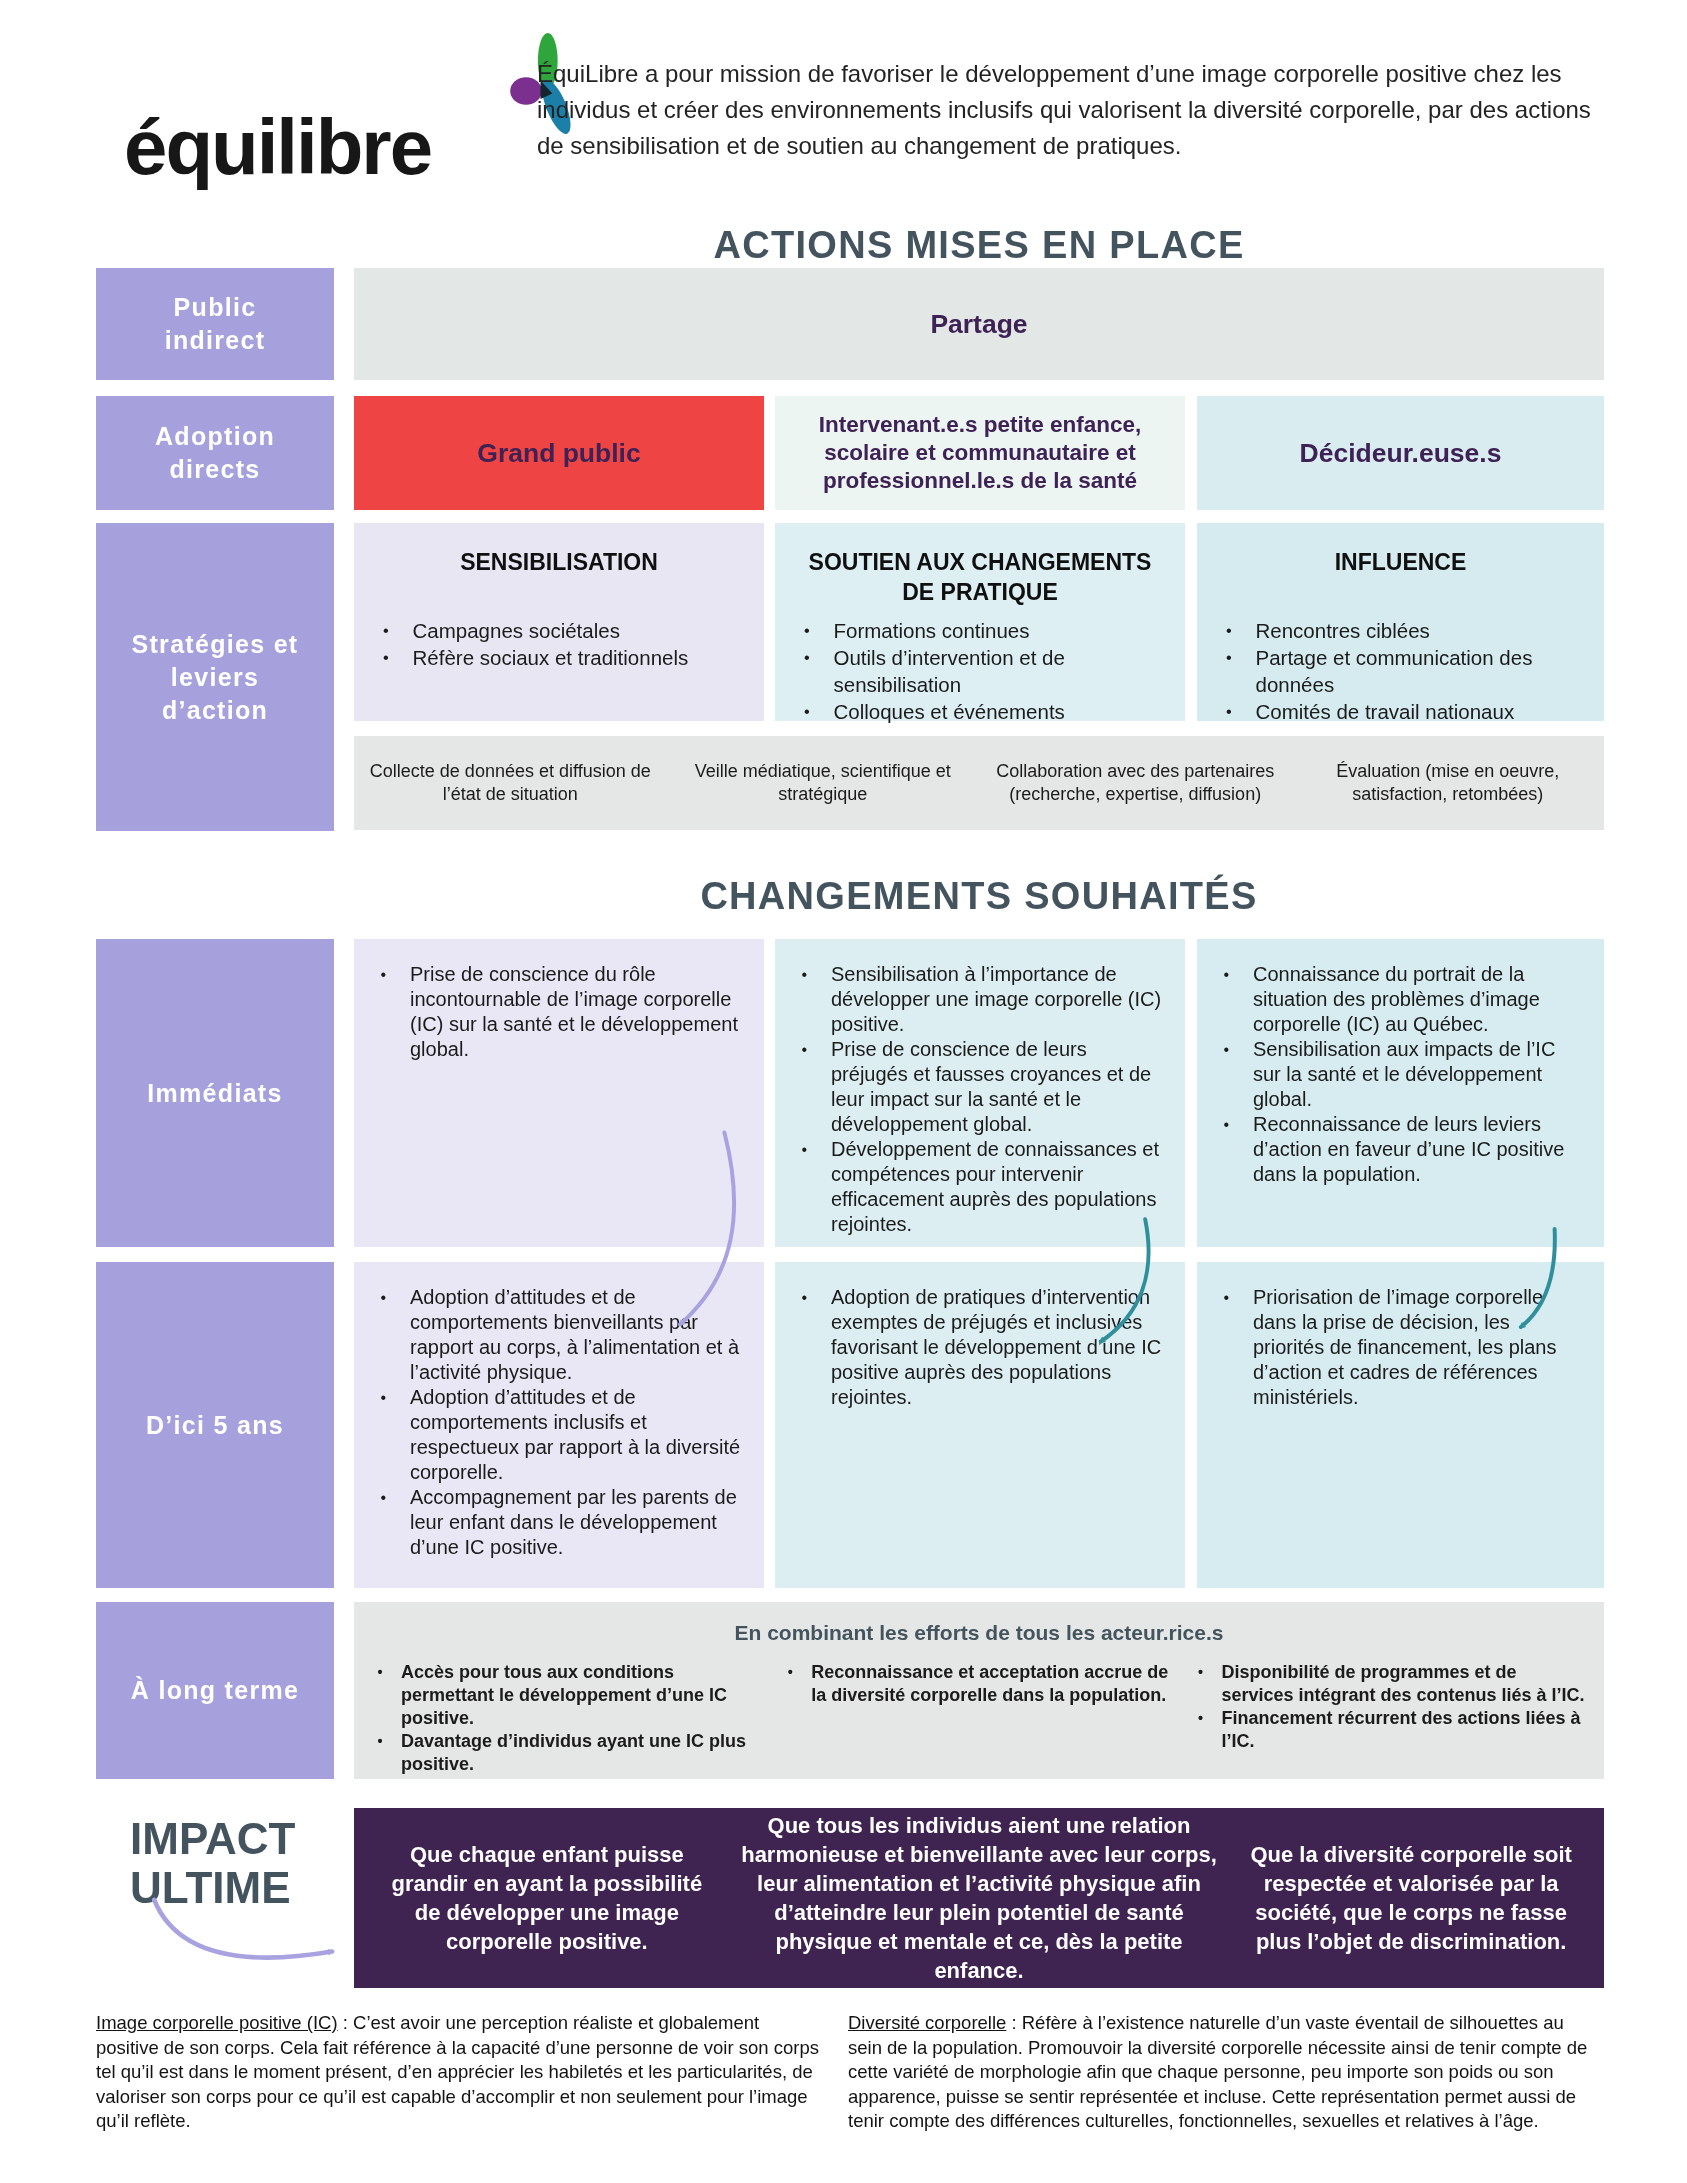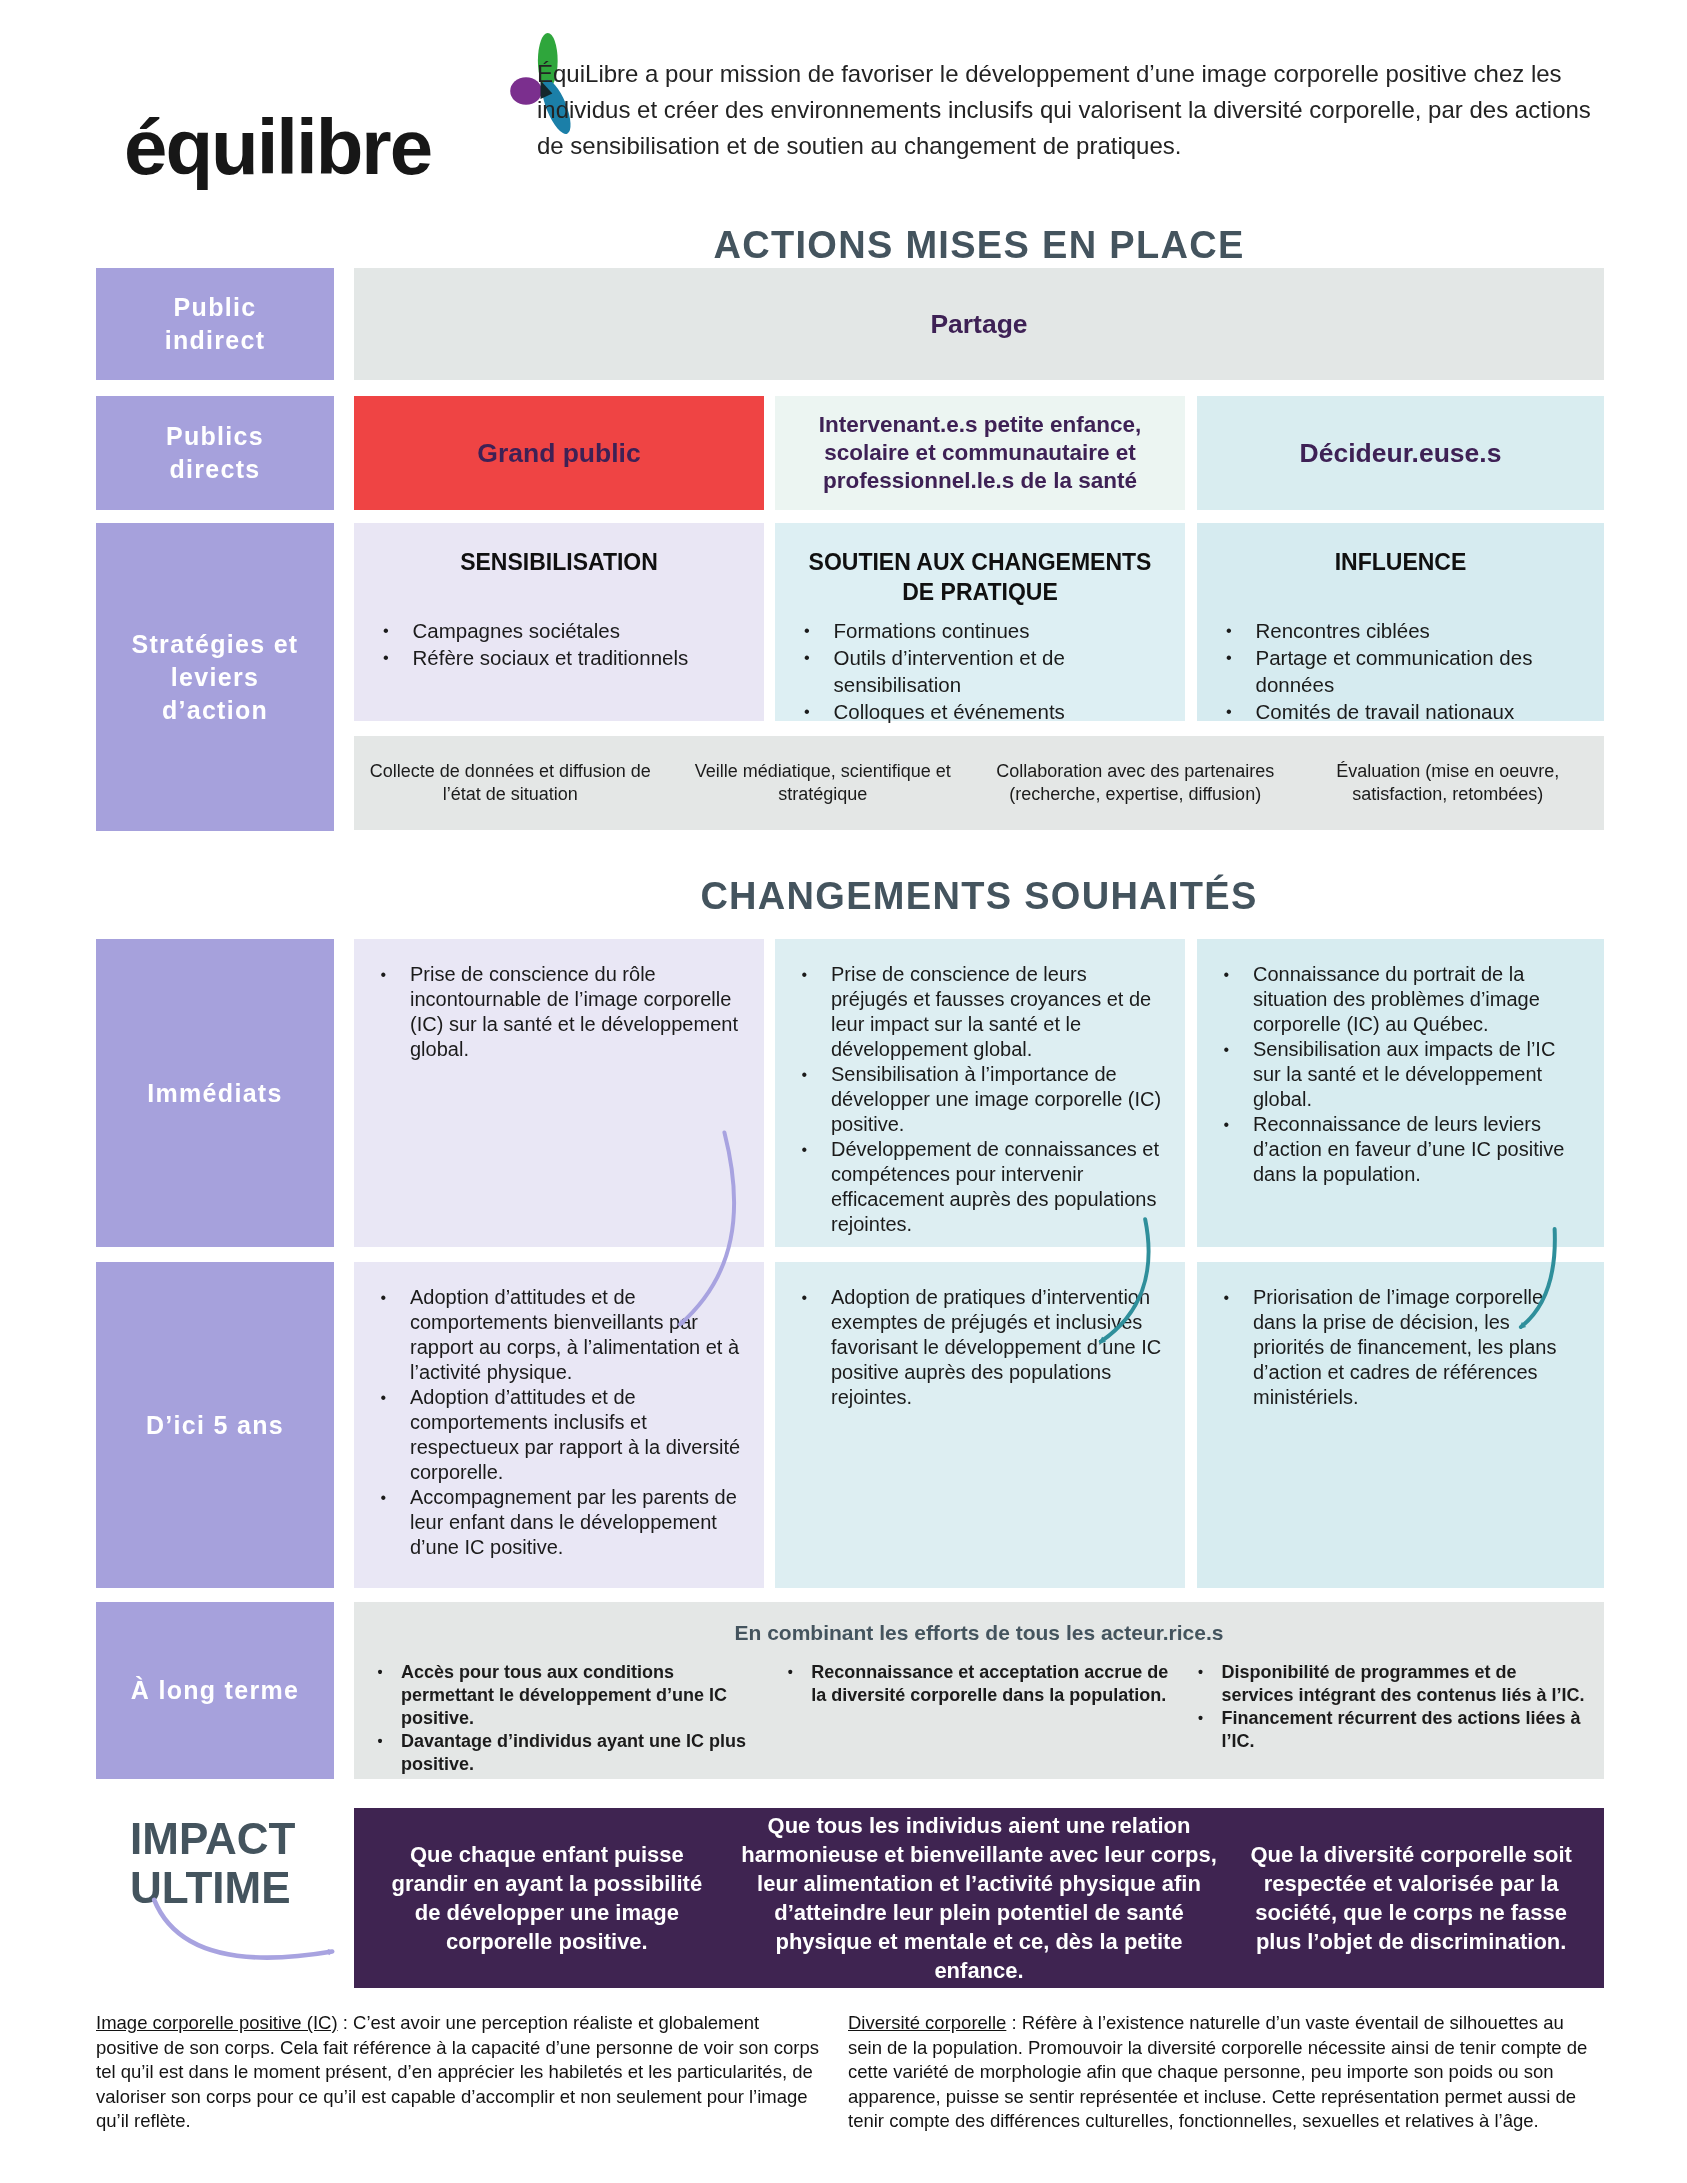--- a/index.html
+++ b/index.html
@@ -121,21 +121,21 @@
   <div class="sec-title" id="title-actions">ACTIONS MISES EN PLACE</div>
 
   <div class="lbl" id="lbl-indirect">
     <span class="inner">Public indirect</span>
   </div>
   <div class="box" id="jeunes">
     <span class="audience">Partage</span>
   </div>
 
   <div class="lbl" id="lbl-directs">
-    <span class="inner">Publics directs</span>
+    <span class="inner">Adoption directs</span>
   </div>
   <div class="box dir c1" id="gp">
     <span class="audience">Grand public</span>
   </div>
   <div class="box dir c3" id="decideurs">
     <span class="audience">Décideur.euse.s</span>
   </div>
   <div class="box dir c2" id="interv">
     <span class="audience">Intervenant.e.s petite enfance, scolaire et communautaire et professionnel.le.s de la santé</span>
   </div>
@@ -180,22 +180,22 @@
   <div class="lbl" id="lbl-immediats">
     <span class="inner">Immédiats</span>
   </div>
   <div class="box chg r-imm c1">
     <ul class="blist">
       <li>Prise de conscience du rôle incontournable de l’image corporelle (IC) sur la santé et le développement global.</li>
     </ul>
   </div>
   <div class="box chg r-imm c2">
     <ul class="blist">
+      <li>Sensibilisation à l’importance de développer une image corporelle (IC) positive.</li>
       <li>Prise de conscience de leurs préjugés et fausses croyances et de leur impact sur la santé et le développement global.</li>
-      <li>Sensibilisation à l’importance de développer une image corporelle (IC) positive.</li>
       <li>Développement de connaissances et compétences pour intervenir efficacement auprès des populations rejointes.</li>
     </ul>
   </div>
   <div class="box chg r-imm c3">
     <ul class="blist">
       <li>Connaissance du portrait de la situation des problèmes d’image corporelle (IC) au Québec.</li>
       <li>Sensibilisation aux impacts de l’IC sur la santé et le développement global.</li>
       <li>Reconnaissance de leurs leviers d’action en faveur d’une IC positive dans la population.</li>
     </ul>
   </div>

